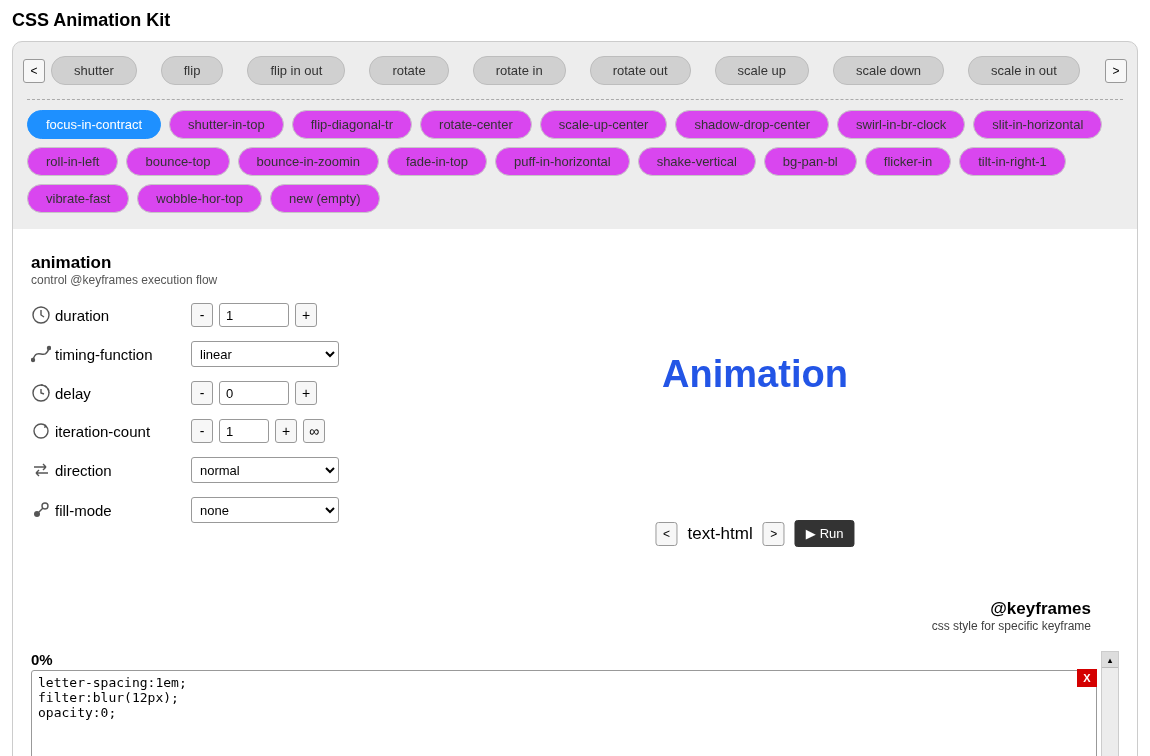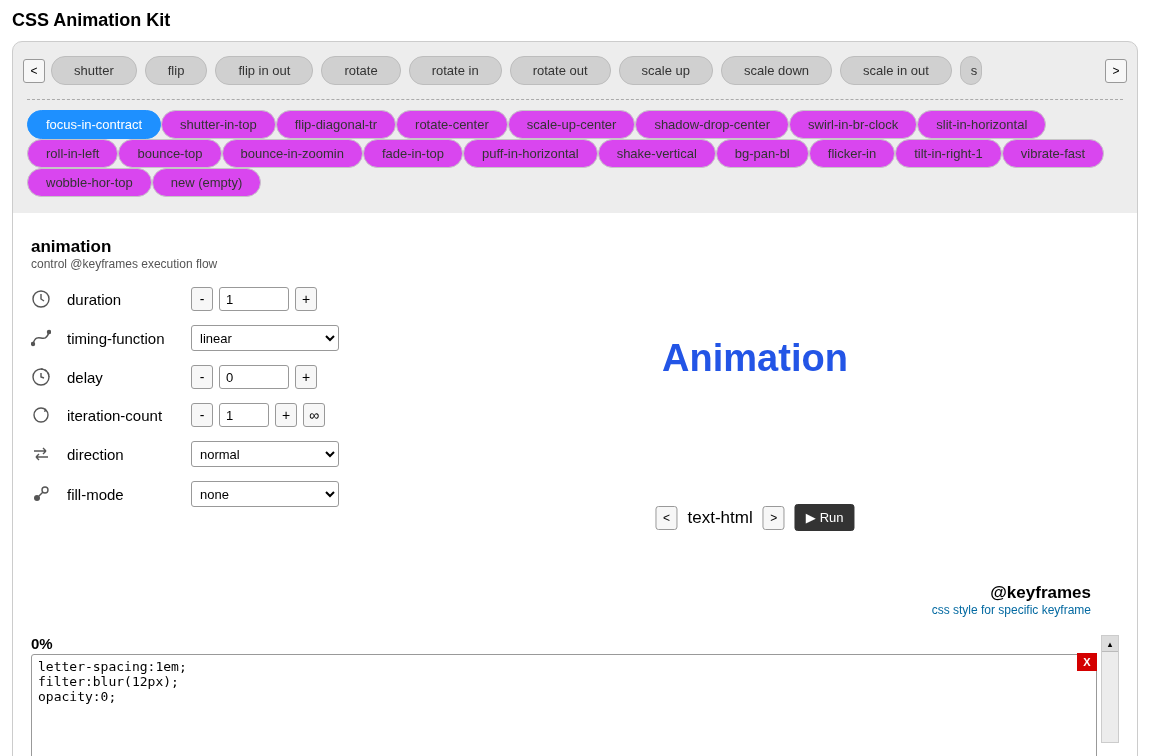--- a/index.html
+++ b/index.html
@@ -1,47 +1,47 @@
 <!DOCTYPE html>
 <html><head>
 <meta charset="utf-8">
 <style>
 * { box-sizing: border-box; margin: 0; padding: 0; }
 body { font-family: Arial, Helvetica, sans-serif; background: #fff; color: #000; }
 .page-title { font-size: 18px; font-weight: bold; padding: 10px 12px; }
 .main-panel { border: 1px solid #ccc; border-radius: 10px; margin: 0 12px; background: #ededed; }
 .top-scroller { display: flex; align-items: center; padding: 14px 10px 10px; gap: 6px; }
 .scroll-btn { width: 22px; height: 24px; border: 1px solid #999; background: #f7f7f7; border-radius: 3px; font-size: 12px; cursor: pointer; }
-.tab-strip { flex: 1; display: flex; gap: 8px; overflow: hidden; }
+.tab-strip { flex: 1; display: flex; gap: 24px; overflow: hidden; }
 .tab-btn { background: #d0d0d0; border: 1px solid #bdbdbd; border-radius: 14px; padding: 6px 22px; font-size: 13px; color: #333; cursor: pointer; white-space: nowrap; }
 .hr-dashed { border: none; border-top: 1px dashed #aaa; margin: 4px 14px 10px; }
-.pill-area { padding: 0 14px 16px; display: flex; flex-wrap: wrap; }
+.pill-area { padding: 0 14px 16px; display: flex; flex-wrap: wrap; gap: 8px; }
 .pill { background: #d946ef; border: 1px solid #c6c6c6; border-radius: 16px; padding: 6px 18px; font-size: 13px; color: #333; cursor: pointer; white-space: nowrap; }
 .pill.active { background: #1e90ff; color: #fff; border-color: #1e90ff; }
 .work-area { background: #fff; padding: 24px 18px 0; }
 .cols { display: flex; gap: 20px; }
 .left-col { width: 340px; }
 .right-col { flex: 1; position: relative; min-height: 300px; }
 .section-title { font-size: 17px; font-weight: bold; }
 .section-sub { font-size: 12px; color: #555; margin-bottom: 16px; }
 .prop-row { display: flex; align-items: center; margin-bottom: 14px; }
-.prop-label { display: flex; align-items: center; gap: 16px; width: 160px; font-size: 15px; }
+.prop-label { display: flex; align-items: center; gap: 4px; width: 160px; font-size: 15px; }
 .prop-icon { width: 20px; height: 20px; display: inline-flex; align-items: center; justify-content: center; }
 .prop-icon svg { stroke: #555; fill: none; stroke-width: 1.4; }
 .ctrl-group { display: flex; gap: 6px; align-items: center; }
 .step-btn { width: 22px; height: 24px; border: 1px solid #999; background: #f7f7f7; border-radius: 3px; font-size: 14px; line-height: 1; cursor: pointer; }
 .num-input { width: 70px; height: 24px; border: 1px solid #999; border-radius: 3px; padding: 0 6px; font-size: 13px; }
 .select-input { width: 148px; height: 26px; border: 1px solid #999; border-radius: 3px; font-size: 13px; padding: 0 4px; background: #fff; }
 .preview-text { position: absolute; top: 100px; left: 50%; transform: translateX(-50%); font-size: 38px; font-weight: bold; color: #2355e6; }
 .preview-ctrl { position: absolute; bottom: 6px; left: 50%; transform: translateX(-50%); display: flex; align-items: center; gap: 10px; }
 .preview-ctrl .label { font-size: 17px; font-weight: 500; }
 .run-btn { background: #333; color: #fff; border: 1px solid #333; border-radius: 3px; padding: 5px 10px; font-size: 13px; cursor: pointer; display: flex; align-items: center; gap: 4px; }
 .kf-header { text-align: right; margin-top: 46px; padding-right: 28px; }
 .kf-header .t { font-size: 17px; font-weight: bold; }
-.kf-header .s { font-size: 12px; color: #0369a1; }
+.kf-header .s { font-size: 12px; color: #404040; }
 .kf-block { margin-top: 18px; position: relative; display: flex; }
 .kf-main { flex: 1; }
 .kf-label { font-size: 15px; font-weight: bold; margin-bottom: 2px; }
 .kf-textarea { width: 100%; height: 114px; border: 1px solid #999; border-radius: 3px; font-family: monospace; font-size: 13px; padding: 4px 6px; resize: none; }
 .kf-close { position: absolute; right: 22px; top: 18px; width: 20px; height: 18px; background: #d40000; color: #fff; font-size: 11px; font-weight: bold; border: none; cursor: pointer; }
 .kf-scrollbar { width: 18px; background: #ececec; border: 1px solid #ccc; margin-left: 4px; position: relative; height: 108px; }
 .kf-scroll-up { position: absolute; top: 0; left: 0; right: 0; height: 16px; background: #ddd; border-bottom: 1px solid #bbb; font-size: 9px; text-align: center; line-height: 16px; }
 </style>
 </head>
 <body>

